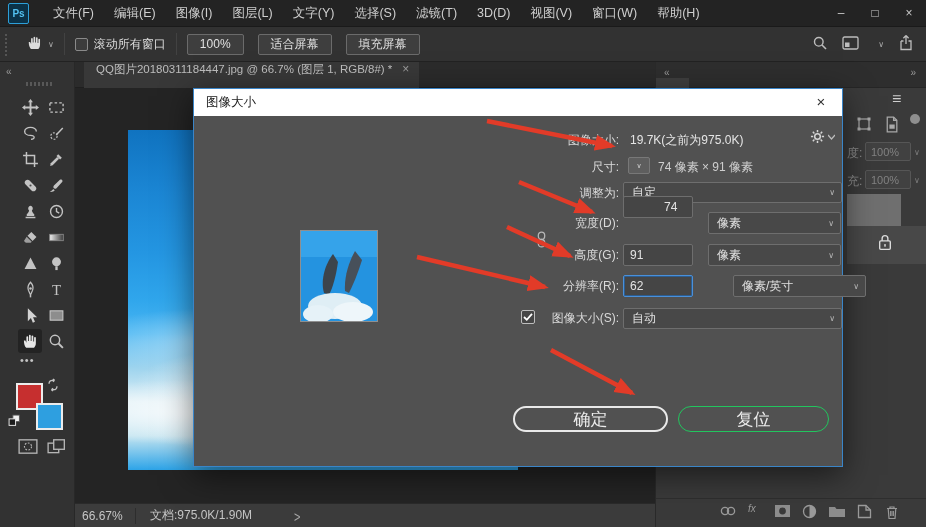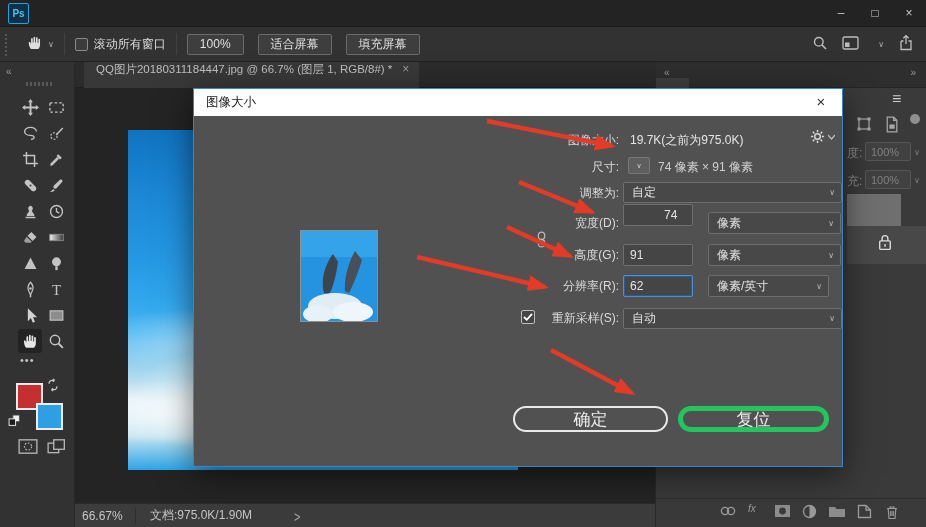--- a/index.html
+++ b/index.html
@@ -85,33 +85,46 @@
   .field.focus { border:1px solid #4a90d9; box-shadow:0 0 0 1px #2c5c8f inset; }
   .dd { position:absolute; height:21px; background:#484848; border:1px solid #6e6e6e; border-radius:2px; color:#e0e0e0; display:flex; align-items:center; padding:0 8px; }
   .dd .chev { position:absolute; right:6px; color:#b5b5b5; font-size:8px; }
   .mini-dd { position:absolute; width:22px; height:17px; background:#5e5e5e; border:1px solid #787878; border-radius:2px; color:#d5d5d5; font-size:7px; display:flex; align-items:center; justify-content:center; }
   .dlg-check { position:absolute; width:14px; height:14px; border:1px solid #bdbdbd; background:#454545; border-radius:2px; }
   .dlg-check svg { display:none; }
   .dlg-check[data-checked="true"] svg { display:block; }
   .preview { position:absolute; left:106px; top:114px; width:78px; height:92px; border:1px solid #8f8f8f; }
   .pill { position:absolute; height:26px; border-radius:13px; background:transparent; color:#ececec; font-size:17px; display:flex; align-items:center; justify-content:center; }
   .pill.ok { border:2px solid #e9e9e9; }
-  .pill.reset { border:5px solid #22c55e; }
+  .pill.reset { border:1px solid #22c55e; }
   .chainlink { position:absolute; left:342px; top:115px; }
   .gear { position:absolute; left:616px; top:13px; display:flex; align-items:center; }
 
   .arrows { position:absolute; left:0; top:0; z-index:60; pointer-events:none; }
 </style>
 </head>
 <body>
 
 <div class="app">
 
   <div class="titlebar">
     <div class="ps-logo">Ps</div>
+    <nav class="menus">
+      <span class="menu">文件(F)</span>
+      <span class="menu">编辑(E)</span>
+      <span class="menu">图像(I)</span>
+      <span class="menu">图层(L)</span>
+      <span class="menu">文字(Y)</span>
+      <span class="menu">选择(S)</span>
+      <span class="menu">滤镜(T)</span>
+      <span class="menu">3D(D)</span>
+      <span class="menu">视图(V)</span>
+      <span class="menu">窗口(W)</span>
+      <span class="menu">帮助(H)</span>
+    </nav>
     <div class="wincontrols">
       <span class="wc">–</span>
       <span class="wc">□</span>
       <span class="wc">×</span>
     </div>
   </div>
 
   <div class="optionsbar">
     <div class="grip-v"></div>
     <div class="ob-tool">
@@ -414,51 +427,51 @@
       <span class="mini-dd" style="left:434px;top:41px">∨</span>
       <span class="val" style="left:464px;top:43px;color:#cfcfcf">74 像素 × 91 像素</span>
 
       <span class="lbl" style="top:69px">调整为:</span>
       <div class="dd" style="left:429px;top:66px;width:219px">
         <span>自定</span>
         <span class="chev">∨</span>
       </div>
 
       <span class="lbl" style="top:99px">宽度(D):</span>
-      <input class="field" style="left: 429px; top: 88px; padding-left: 40px;" value="74">
+      <input class="field" style="left: 429px; top: 80px; padding-left: 40px;" value="74">
       <div class="dd" style="left:514px;top:96px;width:133px;height:22px">
         <span>像素</span>
         <span class="chev">∨</span>
       </div>
 
       <span class="chainlink"><svg width="11" height="17" viewBox="0 0 10 16">
             <rect x="2" y="1" width="6" height="7" rx="3" fill="none" stroke="#b8b8b8" stroke-width="1.2"></rect>
             <rect x="2" y="8" width="6" height="7" rx="3" fill="none" stroke="#b8b8b8" stroke-width="1.2"></rect>
           </svg></span>
 
       <span class="lbl" style="top:131px">高度(G):</span>
       <input class="field" style="left: 429px; top: 128px;" value="91">
       <div class="dd" style="left:514px;top:128px;width:133px;height:22px">
         <span>像素</span>
         <span class="chev">∨</span>
       </div>
 
       <span class="lbl" style="top:162px">分辨率(R):</span>
       <input class="field focus" style="left: 429px; top: 159px;" value="62">
-      <div class="dd" style="left:514px;top:159px;width:121px;height:22px">
+      <div class="dd" style="left:539px;top:159px;width:133px;height:22px">
         <span>像素/英寸</span>
         <span class="chev">∨</span>
       </div>
 
       <div class="dlg-check" style="left:327px;top:194px" data-checked="true">
         <svg width="12" height="12" viewBox="0 0 12 12">
             <path d="M2 6 L4.8 8.8 L10 2.8" stroke="#fff" stroke-width="1.8" fill="none"></path>
           </svg>
       </div>
-      <span class="lbl" style="top:194px">重新采样(S):</span>
+      <span class="lbl" style="top:194px">图像大小(S):</span>
       <div class="dd" style="left:429px;top:192px;width:219px">
         <span>自动</span>
         <span class="chev">∨</span>
       </div>
 
       <div class="preview">
         <svg width="76" height="90" viewBox="0 0 76 90">
           <rect width="76" height="90" fill="#2493e0"></rect>
           <rect width="76" height="26" fill="#35a3ea"></rect>
           <path d="M23 62 C19 48 25 32 32 23 L37 31 C35 45 32 56 28 64 Z" fill="#3c444c"></path>

